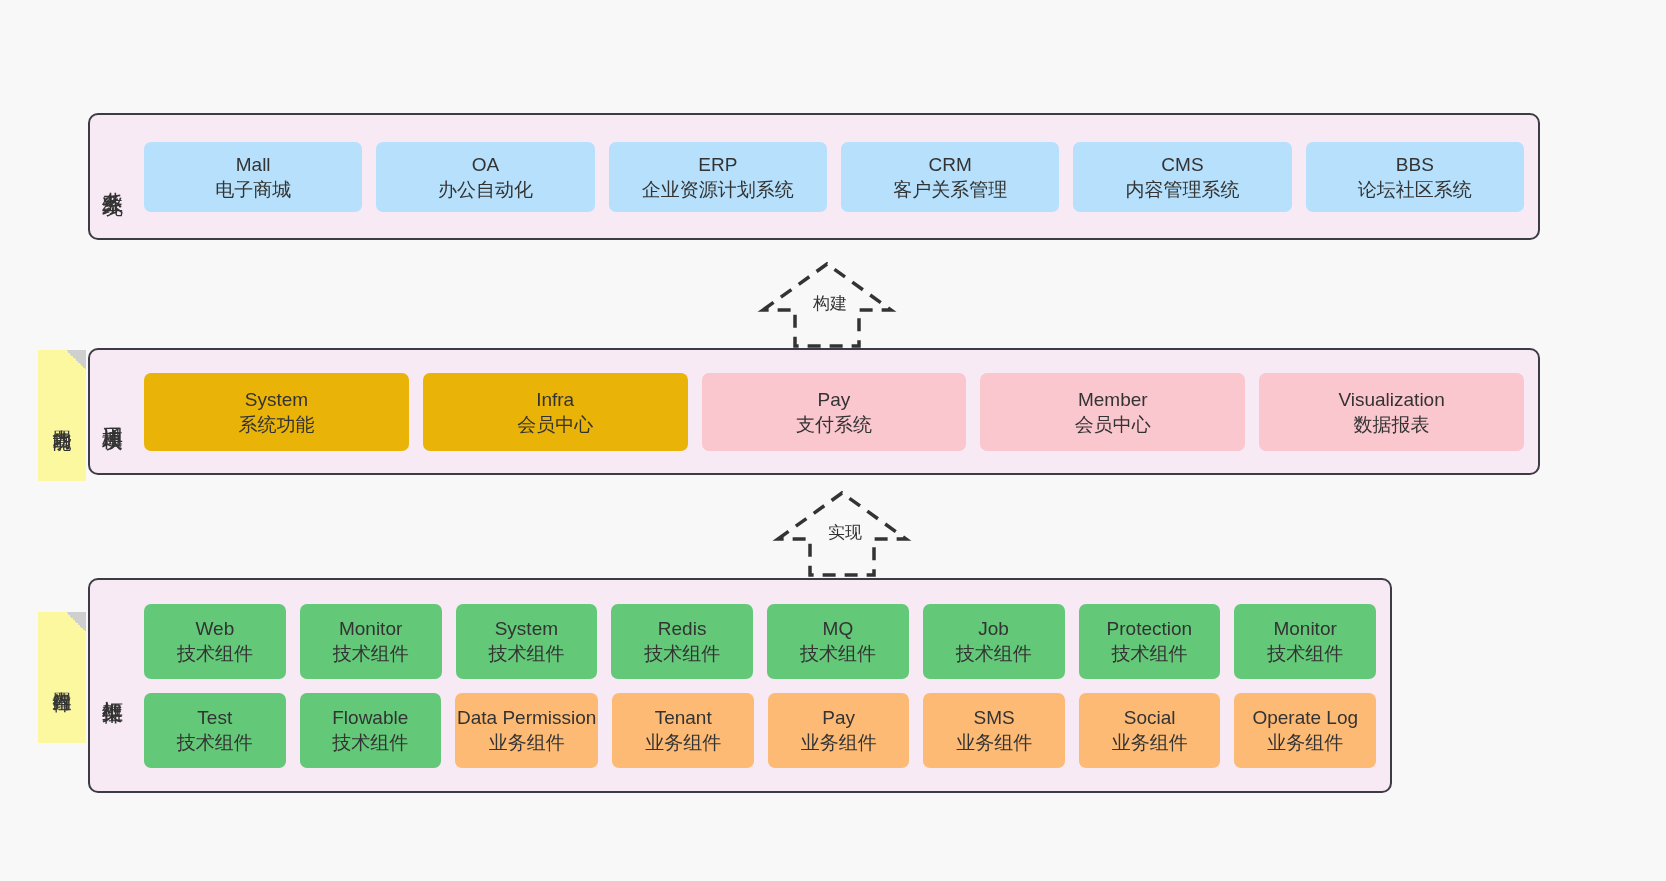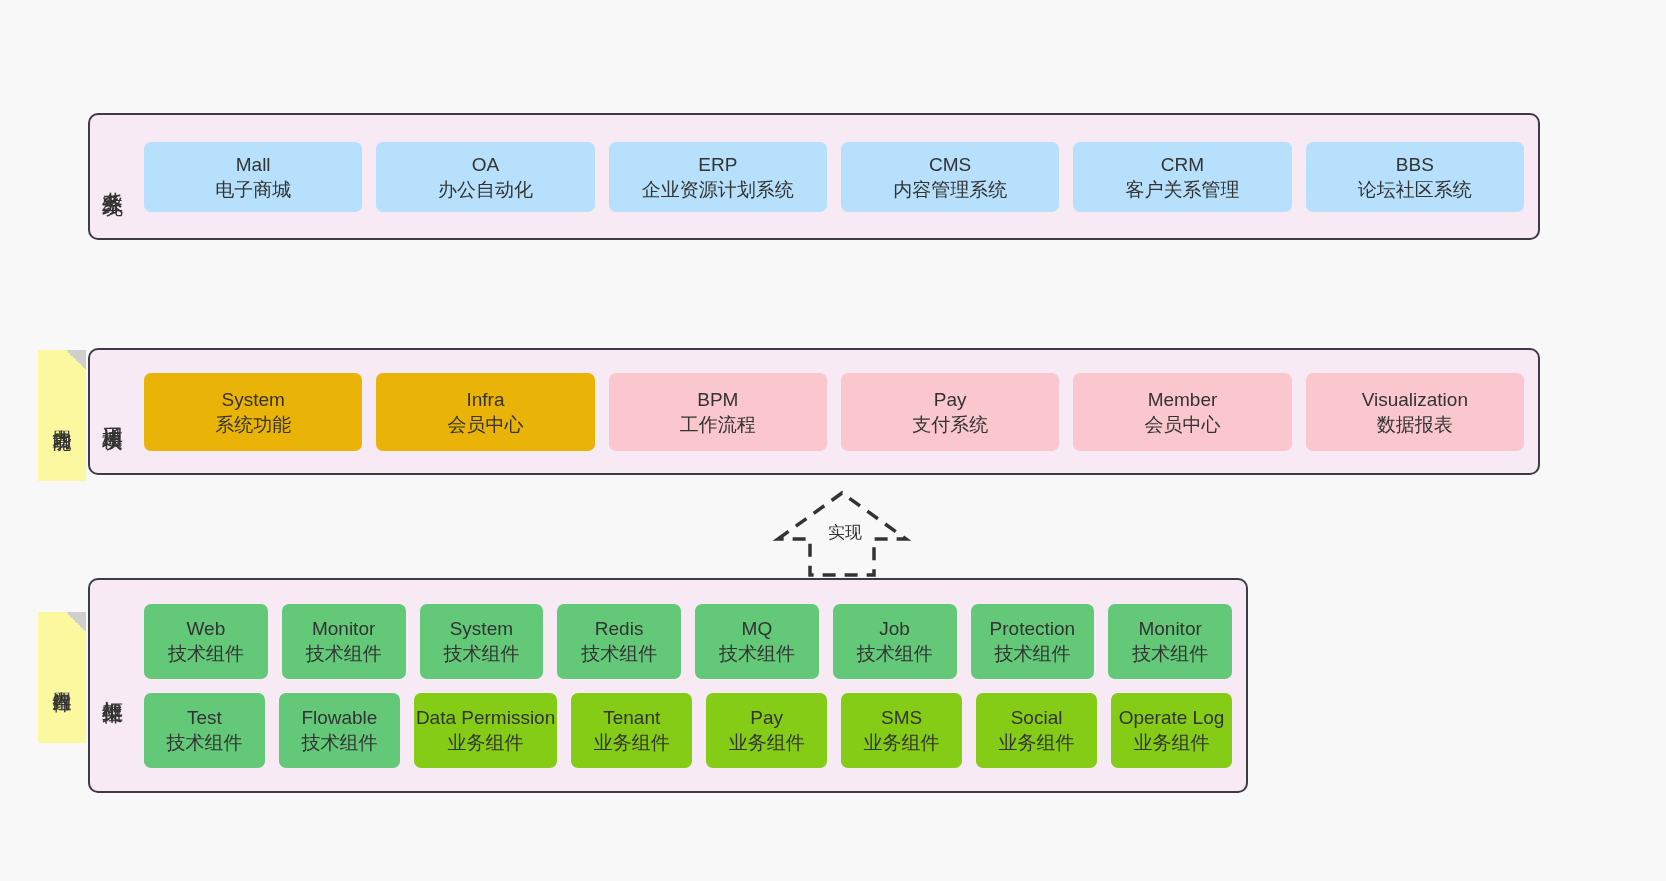--- a/index.html
+++ b/index.html
@@ -84,26 +84,26 @@
     padding: 4px 2px;
   }
   .card .en { white-space: nowrap; text-align: right; }
   .card .cn { white-space: nowrap; }
 
   
   .c-blue       { background: #b6e0fb; }
   .c-red        { background: #eab308; }
   .c-pink       { background: #fbc7ce; }
   .c-green      { background: #63c878; }
-  .c-lightgreen { background: #84cc16; }
+  .c-lightgreen { background: #fdba74; }
 
   
   #layer-business { left: 88px;  top: 113px; width: 1452px; height: 127px; }
   #layer-common   { left: 88px;  top: 348px; width: 1452px; height: 127px; }
-  #layer-framework{ left: 88px;  top: 578px; width: 1160px; height: 215px; }
+  #layer-framework{ left: 88px;  top: 578px; width: 1304px; height: 215px; }
 
   #layer-business .card   { height: 70px; }
   #layer-common .card     { height: 78px; }
   #layer-framework .card  { height: 75px; }
 
   
   .note {
     position: absolute;
     background: #fbf8a0;
     box-sizing: border-box;
@@ -160,58 +160,60 @@
         </div>
         <div class="card c-blue">
           <span class="en">OA</span>
           <span class="cn">办公自动化</span>
         </div>
         <div class="card c-blue">
           <span class="en">ERP</span>
           <span class="cn">企业资源计划系统</span>
         </div>
         <div class="card c-blue">
+          <span class="en">CRM</span>
+          <span class="cn">客户关系管理</span>
+        </div>
+        <div class="card c-blue">
           <span class="en">CMS</span>
           <span class="cn">内容管理系统</span>
         </div>
         <div class="card c-blue">
-          <span class="en">CRM</span>
-          <span class="cn">客户关系管理</span>
-        </div>
-        <div class="card c-blue">
           <span class="en">BBS</span>
           <span class="cn">论坛社区系统</span>
         </div>
       </div>
     </div>
   </div>
 
+  <div class="arrow-group" id="arrow-build">
+    <svg width="160" height="90" viewBox="0 0 160 90">
+      <path d="M 8 52 L 72 6 L 136 52 L 104 52 L 104 88 L 40 88 L 40 52 Z" fill="none" stroke="#333333" stroke-width="3.5" stroke-dasharray="13,9" stroke-linejoin="miter"></path>
+    </svg>
+    <span class="arrow-label">构建</span>
+  </div>
 
   <div class="note" id="note-builtin-func">
     <span>内置功能</span>
     <span class="fold"></span>
   </div>
 
   <div class="layer" id="layer-common">
     <div class="layer-title">通用模块</div>
     <div class="layer-body">
       <div class="row">
         <div class="card c-red">
           <span class="en">System</span>
           <span class="cn">系统功能</span>
         </div>
         <div class="card c-red">
           <span class="en">Infra</span>
           <span class="cn">会员中心</span>
         </div>
         <div class="card c-pink">
-          <span class="en">BPM</span>
-          <span class="cn">工作流程</span>
-        </div>
-        <div class="card c-pink">
           <span class="en">Pay</span>
           <span class="cn">支付系统</span>
         </div>
         <div class="card c-pink">
           <span class="en">Member</span>
           <span class="cn">会员中心</span>
         </div>
         <div class="card c-pink">
           <span class="en">Visualization</span>
           <span class="cn">数据报表</span>

